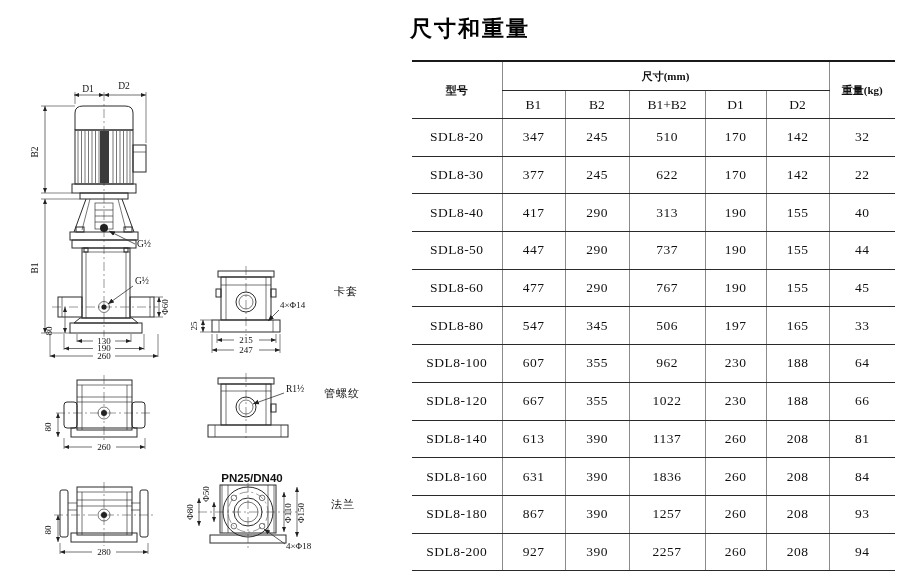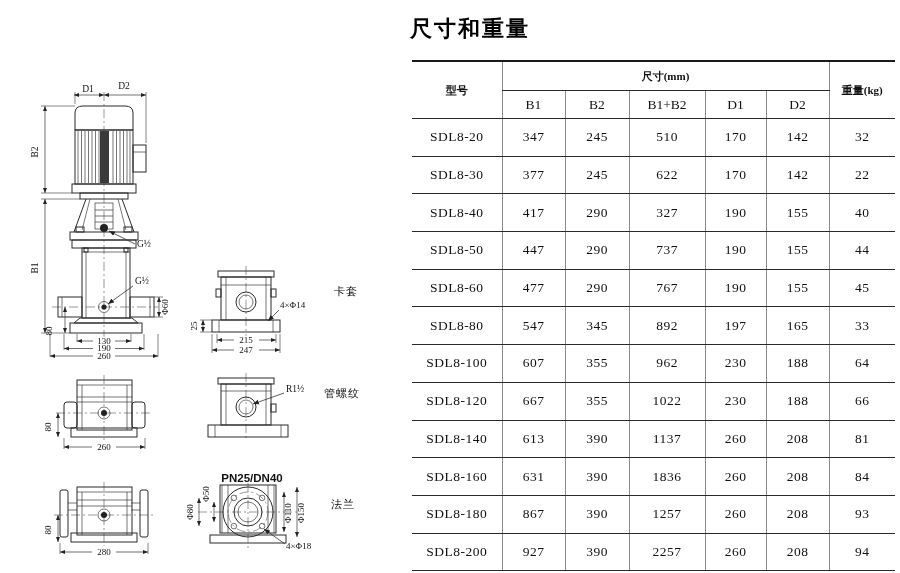--- a/index.html
+++ b/index.html
@@ -282,21 +282,21 @@
           <td class="bl">245</td>
           <td class="bl">622</td>
           <td class="bl">170</td>
           <td class="bl">142</td>
           <td class="bl">22</td>
         </tr>
         <tr>
           <td>SDL8-40</td>
           <td class="bl">417</td>
           <td class="bl">290</td>
-          <td class="bl">327</td>
+          <td class="bl">313</td>
           <td class="bl">190</td>
           <td class="bl">155</td>
           <td class="bl">40</td>
         </tr>
         <tr>
           <td>SDL8-50</td>
           <td class="bl">447</td>
           <td class="bl">290</td>
           <td class="bl">737</td>
           <td class="bl">190</td>
@@ -309,21 +309,21 @@
           <td class="bl">290</td>
           <td class="bl">767</td>
           <td class="bl">190</td>
           <td class="bl">155</td>
           <td class="bl">45</td>
         </tr>
         <tr>
           <td>SDL8-80</td>
           <td class="bl">547</td>
           <td class="bl">345</td>
-          <td class="bl">892</td>
+          <td class="bl">506</td>
           <td class="bl">197</td>
           <td class="bl">165</td>
           <td class="bl">33</td>
         </tr>
         <tr>
           <td>SDL8-100</td>
           <td class="bl">607</td>
           <td class="bl">355</td>
           <td class="bl">962</td>
           <td class="bl">230</td>

